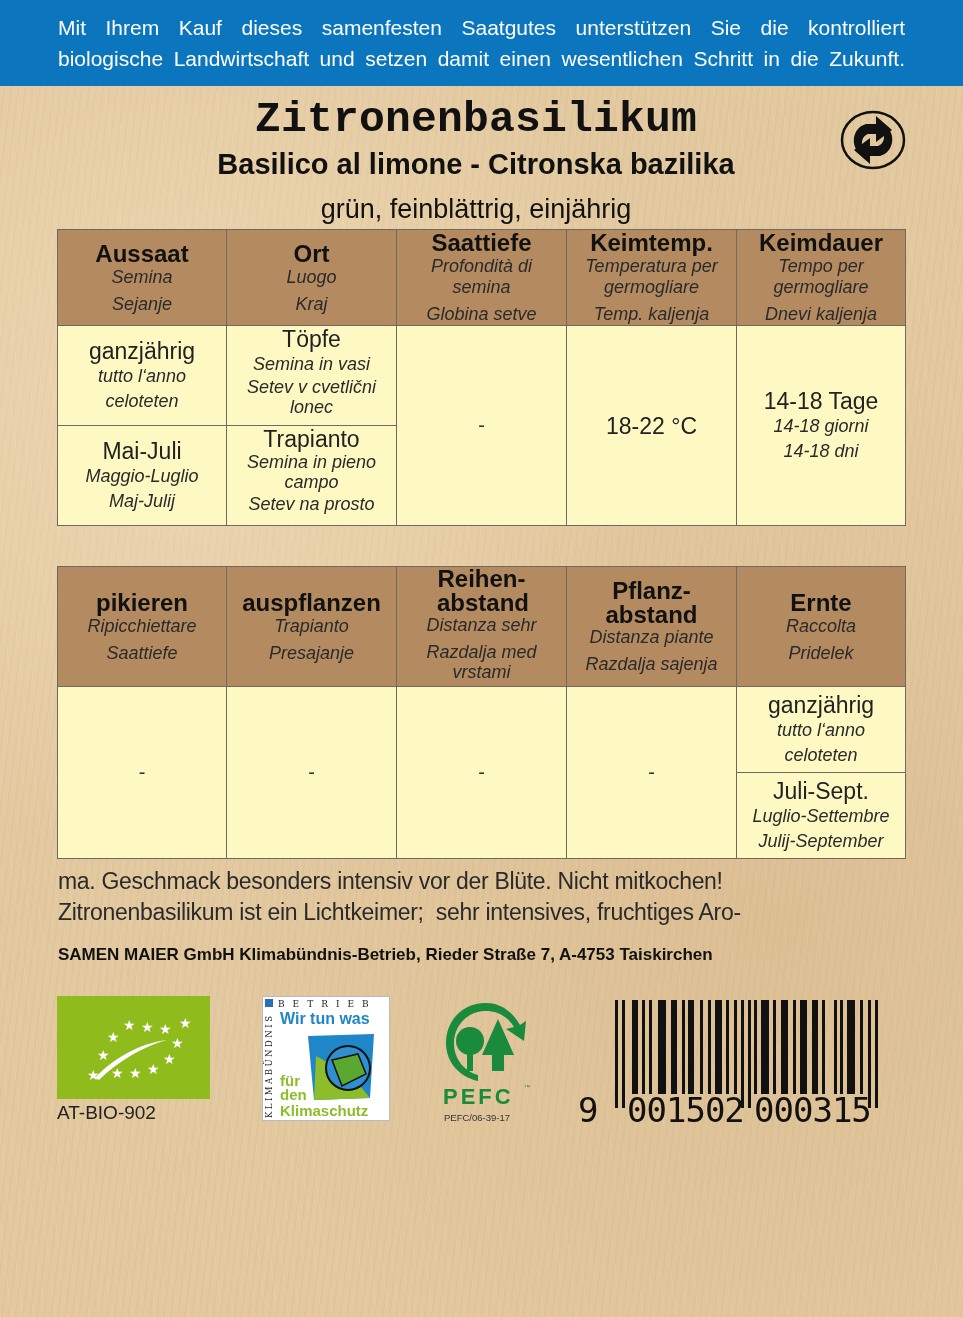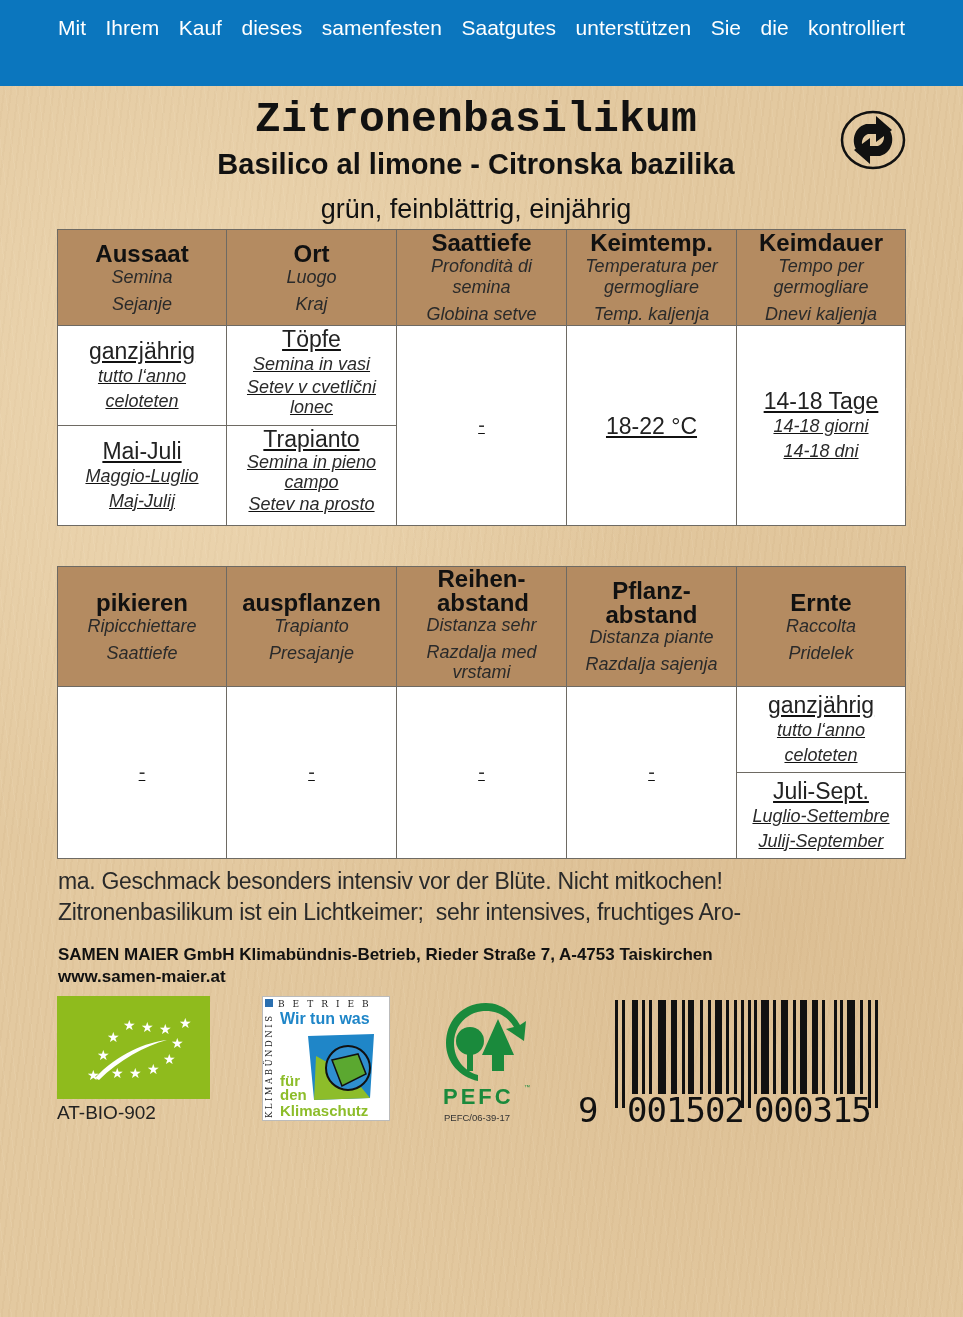--- a/index.html
+++ b/index.html
@@ -45,21 +45,21 @@
   }
   table.grid {
     position: absolute; left: 57px; width: 848px;
     border-collapse: collapse; table-layout: fixed;
   }
   table.grid td, table.grid th {
     border: 1.5px solid #6e6a63; text-align: center; vertical-align: middle;
     padding: 0; overflow: hidden;
   }
   table.grid th { background: #b48b61; font-weight: normal; }
-  table.grid td { background: #ffffff; text-decoration: underline; }
+  table.grid td { background: #fef9c3; }
   .h-main {
     display: block; font-family: "Liberation Sans", sans-serif; font-weight: bold;
     font-size: 24px; line-height: 26px; color: #111;
   }
   .h-it, .h-sl {
     display: block; font-family: "Liberation Sans", sans-serif; font-style: italic;
     font-size: 18px; line-height: 21px; color: #2a2a2a;
   }
   .h-sl { margin-top: 6px; }
   .v-main { display: block; font-family: "Liberation Sans", sans-serif; font-size: 23px; line-height: 26px; color: #222; }
@@ -79,20 +79,21 @@
   .eu-code { position: absolute; left: 57px; top: 1102px; font-family: "Liberation Sans", sans-serif; font-size: 19px; color: #222; }
   .klima { position: absolute; left: 262px; top: 996px; width: 128px; height: 125px; background: #fff; }
   .pefc { position: absolute; left: 440px; top: 997px; width: 92px; height: 128px; }
   .barcode { position: absolute; left: 578px; top: 994px; width: 330px; height: 135px; }
 </style>
 </head>
 <body>
 
 <div class="banner">
   <span>Mit Ihrem Kauf dieses samenfesten Saatgutes unterstützen Sie die kontrolliert</span>
+  <span>biologische Landwirtschaft und setzen damit einen wesentlichen Schritt in die Zukunft.</span>
 </div>
 
 <div class="title-block">
   <h1 class="title">Zitronenbasilikum</h1>
   <div class="subtitle">Basilico al limone  -  Citronska bazilika</div>
   <div class="descriptor">grün, feinblättrig, einjährig</div>
 </div>
 
 <svg class="green-dot" viewBox="0 0 66 60">
   <ellipse cx="33" cy="30" rx="31" ry="28" fill="none" stroke="#111" stroke-width="2.5"></ellipse>
@@ -231,21 +232,20 @@
 </tbody>
   </table>
 
 <div class="note">
   <div>ma. Geschmack besonders intensiv vor der Blüte. Nicht mitkochen!</div>
   <div style="white-space:pre;">Zitronenbasilikum ist ein Lichtkeimer;  sehr intensives, fruchtiges Aro-</div>
 </div>
 
 <div class="company">
   <div>SAMEN MAIER GmbH Klimabündnis-Betrieb, Rieder Straße 7, A-4753 Taiskirchen</div>
-  <div>www.samen-maier.at</div>
 </div>
 
 <div class="eu-logo">
   <svg width="153" height="103" viewBox="0 0 153 103">
     <g fill="#ffffff">
       <path d="M38 82 C60 58 90 46 110 44 C88 50 62 64 42 84 Z"></path>
       <text x="30" y="84" font-size="14" font-family="DejaVu Sans, sans-serif">★</text>
       <text x="40" y="64" font-size="14" font-family="DejaVu Sans, sans-serif">★</text>
       <text x="50" y="46" font-size="14" font-family="DejaVu Sans, sans-serif">★</text>
       <text x="66" y="34" font-size="14" font-family="DejaVu Sans, sans-serif">★</text>

